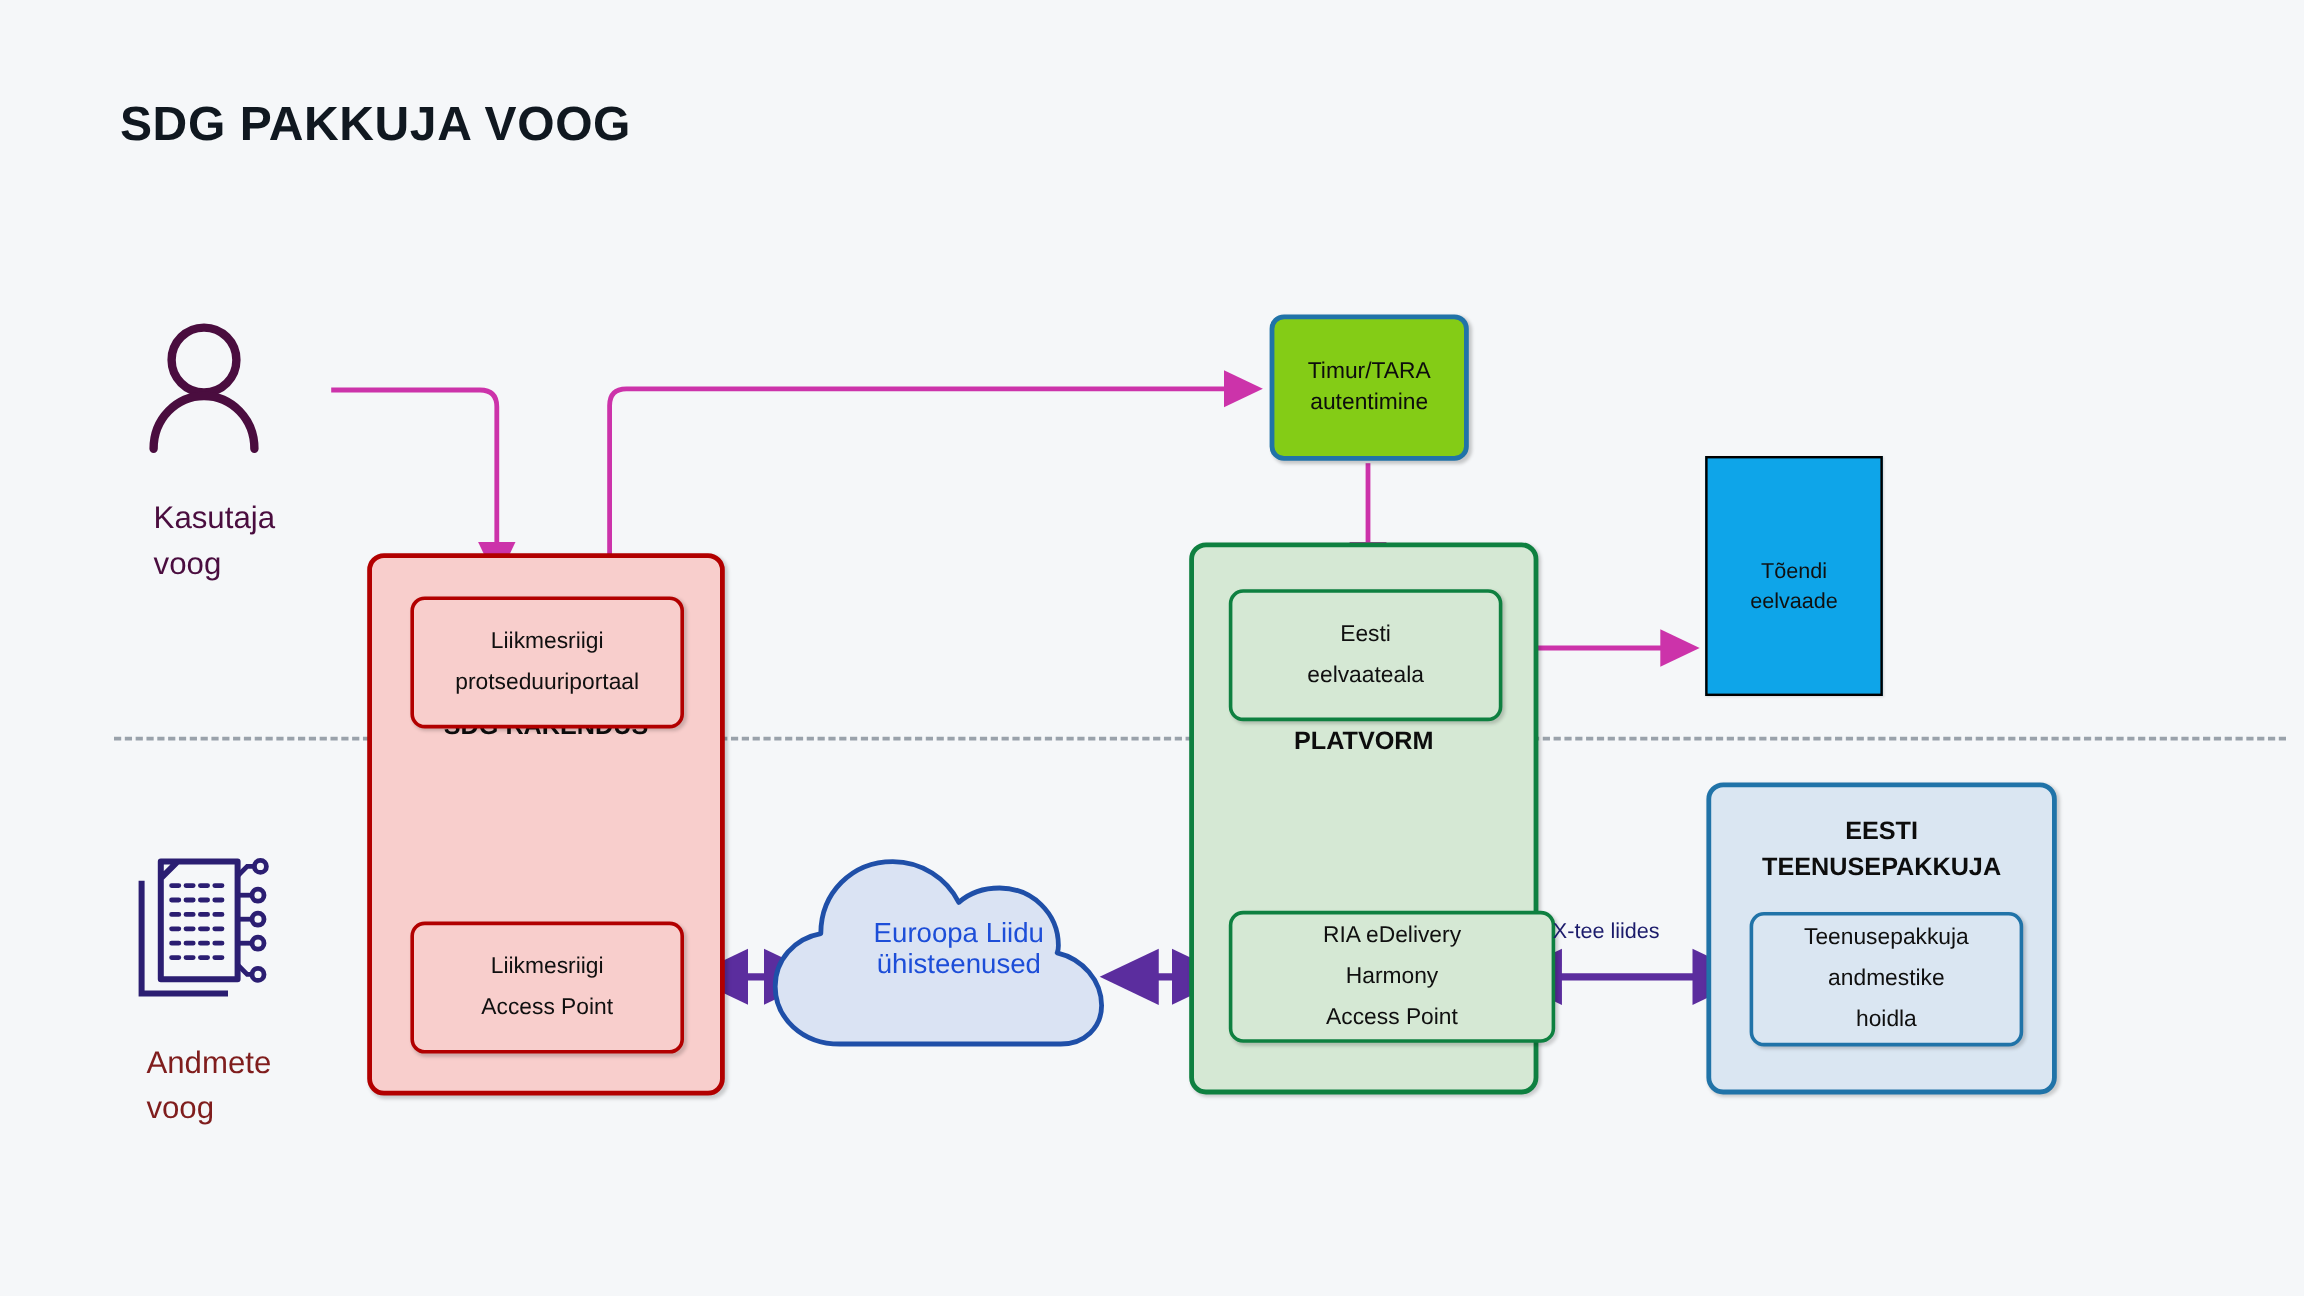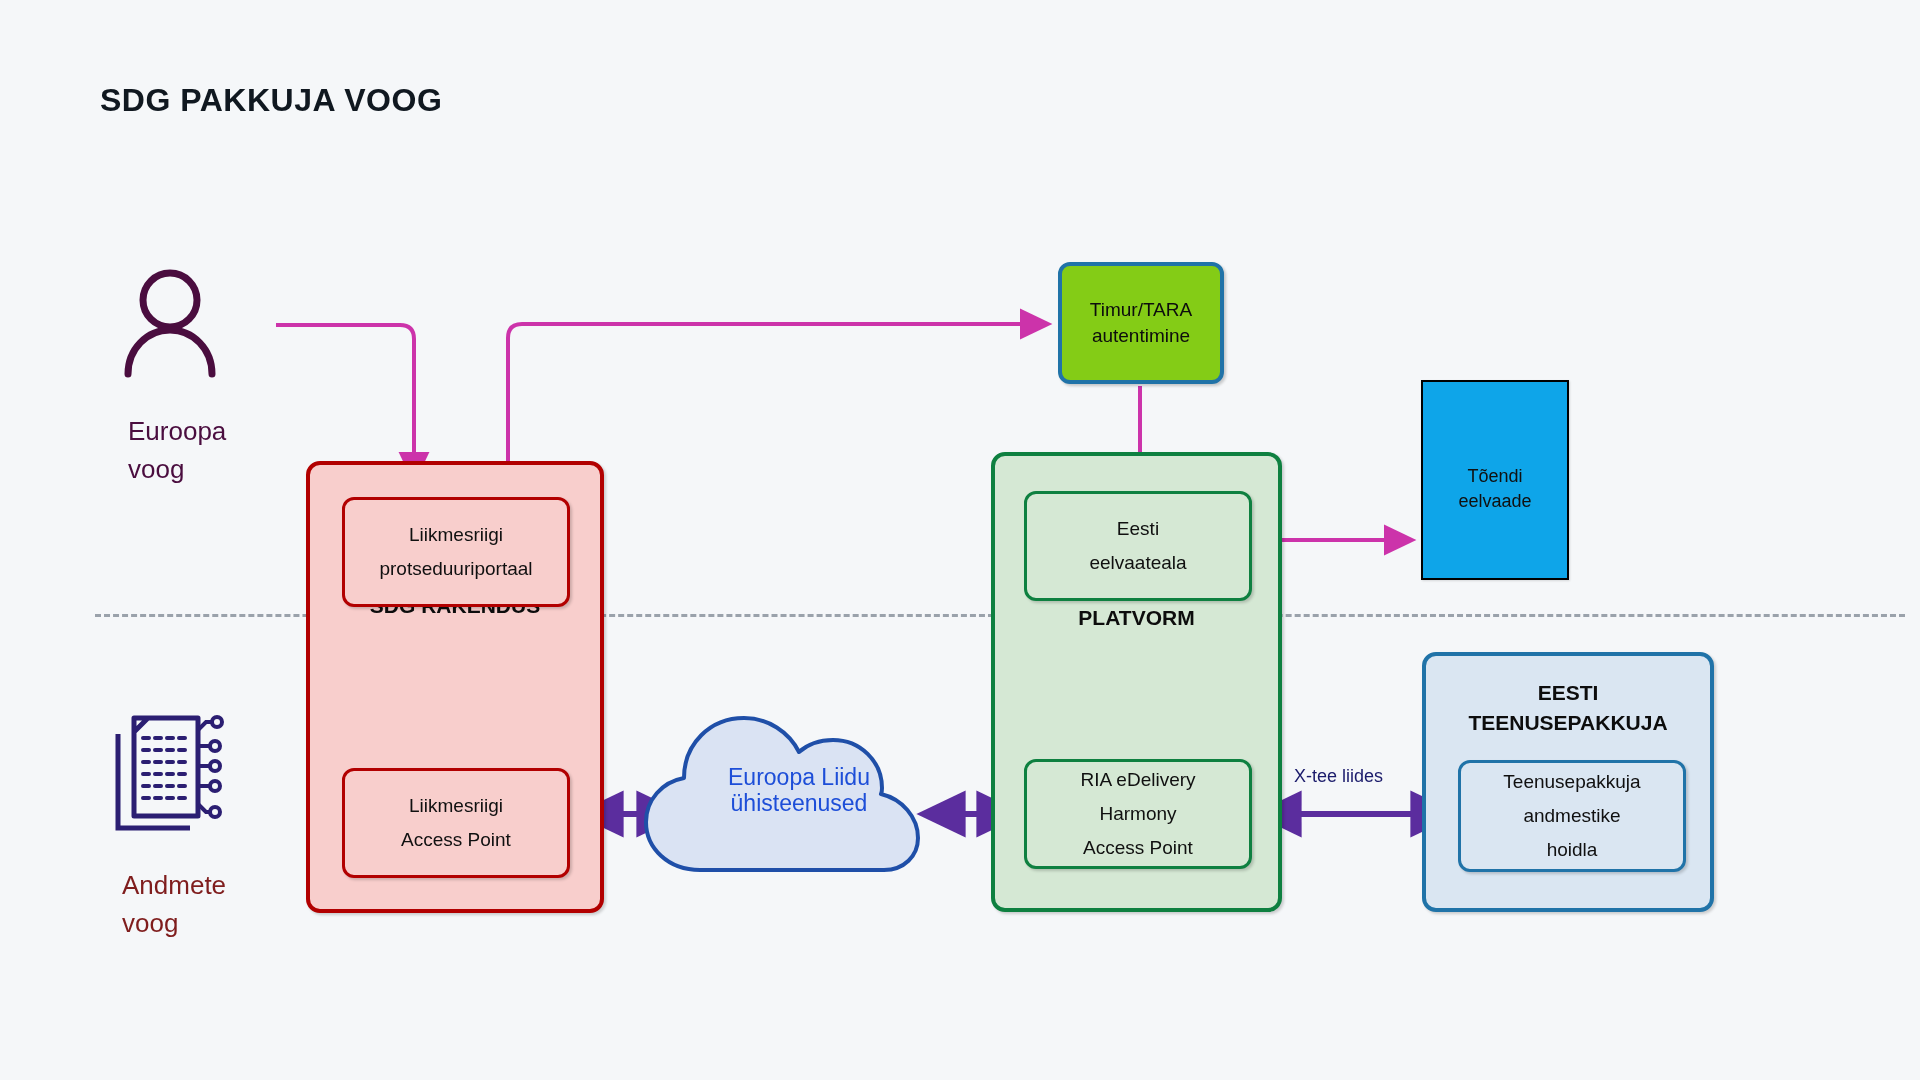--- a/index.html
+++ b/index.html
@@ -18,21 +18,21 @@
     position: absolute;
     left: 0; top: 0;
     width: 1920px;
     height: 1080px;
   }
   .abs { position: absolute; box-sizing: border-box; }
 
   
   #title {
     left: 100px; top: 82px;
-    font-size: 32px;
+    font-size: 40px;
     font-weight: bold;
     color: #101820;
     letter-spacing: 0.5px;
     white-space: nowrap;
   }
 
   
   .lane-label {
     font-size: 26px;
     line-height: 38px;
@@ -117,21 +117,21 @@
   #green-title { top: 87px; }
   #green-inner-preview {
     left: 1024px; top: 491px;
     width: 228px; height: 110px;
     background: #D5E8D4;
     border: 3px solid #0E8040;
     box-shadow: 2px 2px 3px rgba(0,0,0,0.18);
   }
   #green-inner-ap {
     left: 1024px; top: 759px;
-    width: 228px; height: 110px;
+    width: 272px; height: 110px;
     background: #D5E8D4;
     border: 3px solid #0E8040;
     box-shadow: 2px 2px 3px rgba(0,0,0,0.18);
   }
 
   
   #blue-container {
     left: 1422px; top: 652px;
     width: 292px; height: 260px;
     background: #DAE6F2;
@@ -281,21 +281,21 @@
       <path d="M11.5,21 L15,24.5 L21,17.5" fill="none" stroke="#0D0D0D" stroke-width="3" stroke-linecap="round" stroke-linejoin="round"></path>
       <path d="M8,36 L4,50 L12,46 L15,41 Z" fill="#0D0D0D"></path>
       <path d="M24,36 L28,50 L20,46 L17,41 Z" fill="#0D0D0D"></path>
     </g>
   </svg>
 
   <div class="abs" id="title">SDG PAKKUJA VOOG</div>
 
   <div class="abs" id="divider"></div>
 
-  <div class="abs lane-label" id="kasutaja-label" style="white-space:pre-line;">Euroopa
+  <div class="abs lane-label" id="kasutaja-label" style="white-space:pre-line;">Kasutaja
 voog</div>
   <div class="abs lane-label" id="andmete-label" style="white-space:pre-line;">Andmete
 voog</div>
 
   <div class="abs container-box" id="red-container">
     <div class="container-title" id="red-title" style="white-space:pre-line;">LIIKMESRIIGI
 SDG RAKENDUS</div>
   </div>
   <div class="abs inner-box" id="red-inner-portal" style="white-space:pre-line;">Liikmesriigi
 protseduuriportaal</div>

